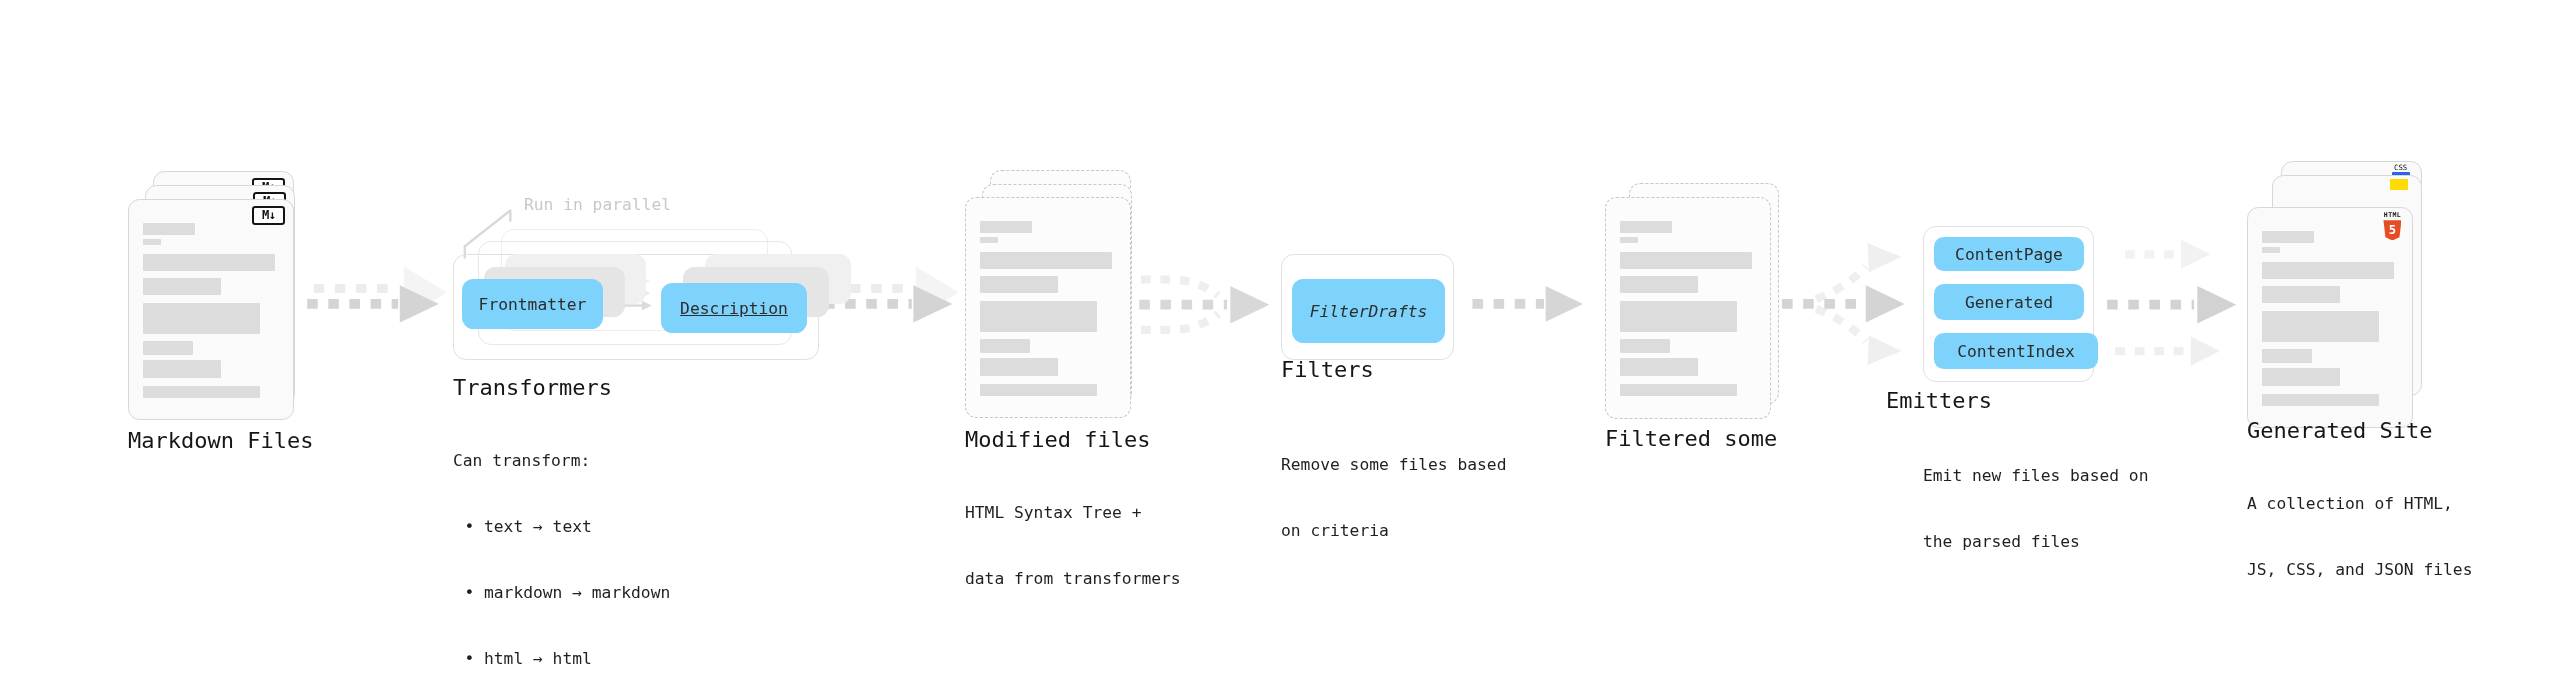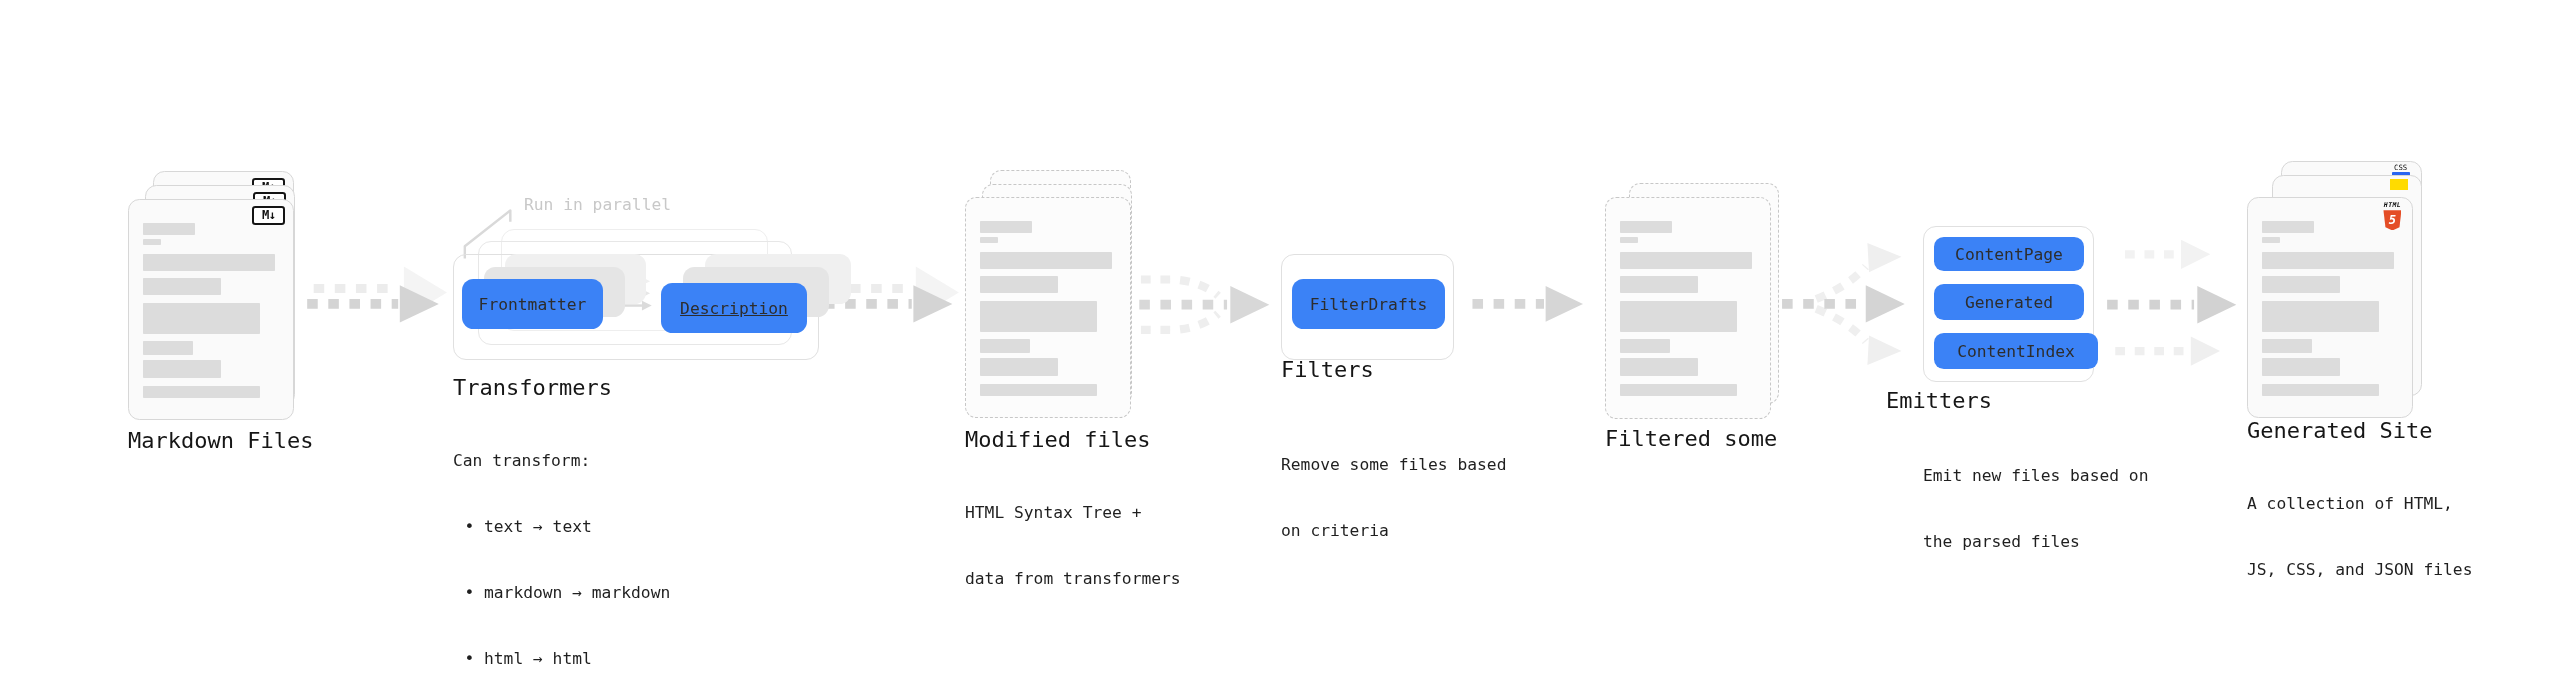--- a/index.html
+++ b/index.html
@@ -51,21 +51,21 @@
     font-size:12.2px; font-weight:bold;
   }
 
   
   .outline { position:absolute; border:1.6px solid #e0e0e0; border-radius:13px; background:transparent; }
   .outline.l2 { border-color:#e7e7e7; }
   .outline.l3 { border-color:#eeeeee; }
 
   
   .pill {
-    position:absolute; border-radius:11.4px; background:#3b82f6;
+    position:absolute; border-radius:11.4px; background:#7dd3fc;
     display:flex; align-items:center; justify-content:center;
     font-size:16.3px; color:#2d2d2d;
   }
   .pill.g1 { background:#e5e5e5; }
   .pill.g2 { background:#f0f0f0; }
 
   
   .stage-label { position:absolute; font-size:22px; color:#161616; white-space:pre; z-index:5; }
   .stage-sub   { position:absolute; font-size:16.3px; color:#1f1f1f; line-height:22px; white-space:pre; z-index:5; }
   .annotation  { position:absolute; font-size:16.3px; color:#c8c8c8; white-space:pre; z-index:5; }
@@ -197,21 +197,21 @@
     </div>
     <div class="stage-label" style="left:965px; top:427px;">Modified files</div>
     <div class="stage-sub" style="left:965px; top:458px;">
       <div>HTML Syntax Tree +</div>
       <div>data from transformers</div>
     </div>
   </div>
 
   <div>
     <div class="outline" style="left:1281px; top:254px; width:173px; height:106px;"></div>
-    <div class="pill" style="left:1292px; top:279px; width:153px; height:50px;">FilterDrafts</div>
+    <div class="pill" style="left:1292px; top:279px; width:153px; height:64px;font-style:italic;">FilterDrafts</div>
     <div class="stage-label" style="left:1281px; top:357px;">Filters</div>
     <div class="stage-sub" style="left:1281px; top:410px;">
       <div>Remove some files based</div>
       <div>on criteria</div>
     </div>
   </div>
 
   <div>
     <div class="doc dashed mid z2" style="left:1629px; top:183px;"></div>
     <div class="doc dashed z3" style="left:1605px; top:197px; height:222px;">
@@ -244,21 +244,21 @@
   <div>
     <div class="doc back z1" style="left:2281px; top:161px;">
       <div class="badge-css">
         <div class="t">CSS</div>
         <div class="u"></div>
       </div>
     </div>
     <div class="doc mid z2" style="left:2272px; top:175px;">
       <div class="badge-js"></div>
     </div>
-    <div class="doc z3" style="left:2247px; top:197px;font-style:italic;">
+    <div class="doc z3" style="left:2247px; top:207px;">
       <div class="badge-html5">
         <div class="t">HTML</div>
         <div class="shield">
           <span>5</span>
         </div>
       </div>
       <div class="doc-bars">
         <span></span>
           <span></span>
           <span></span>

